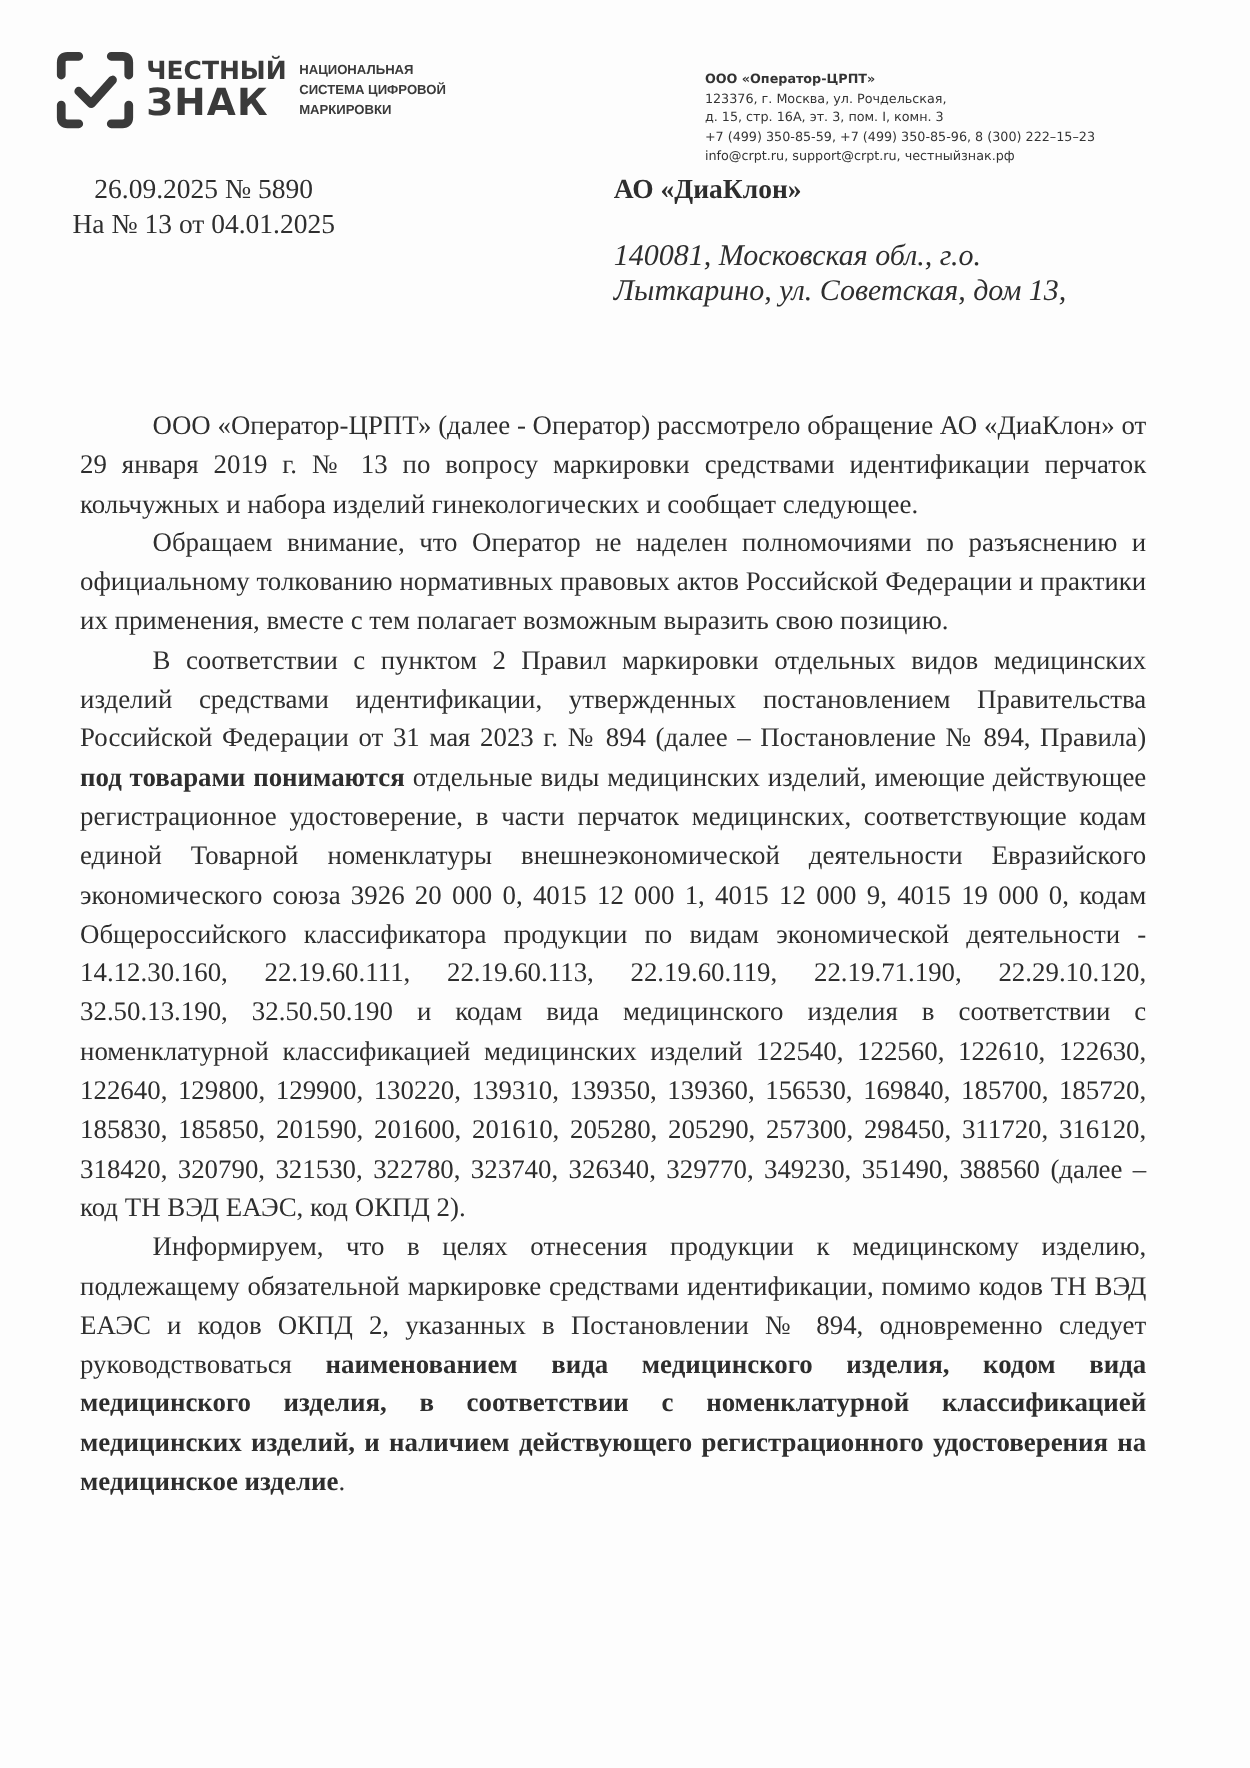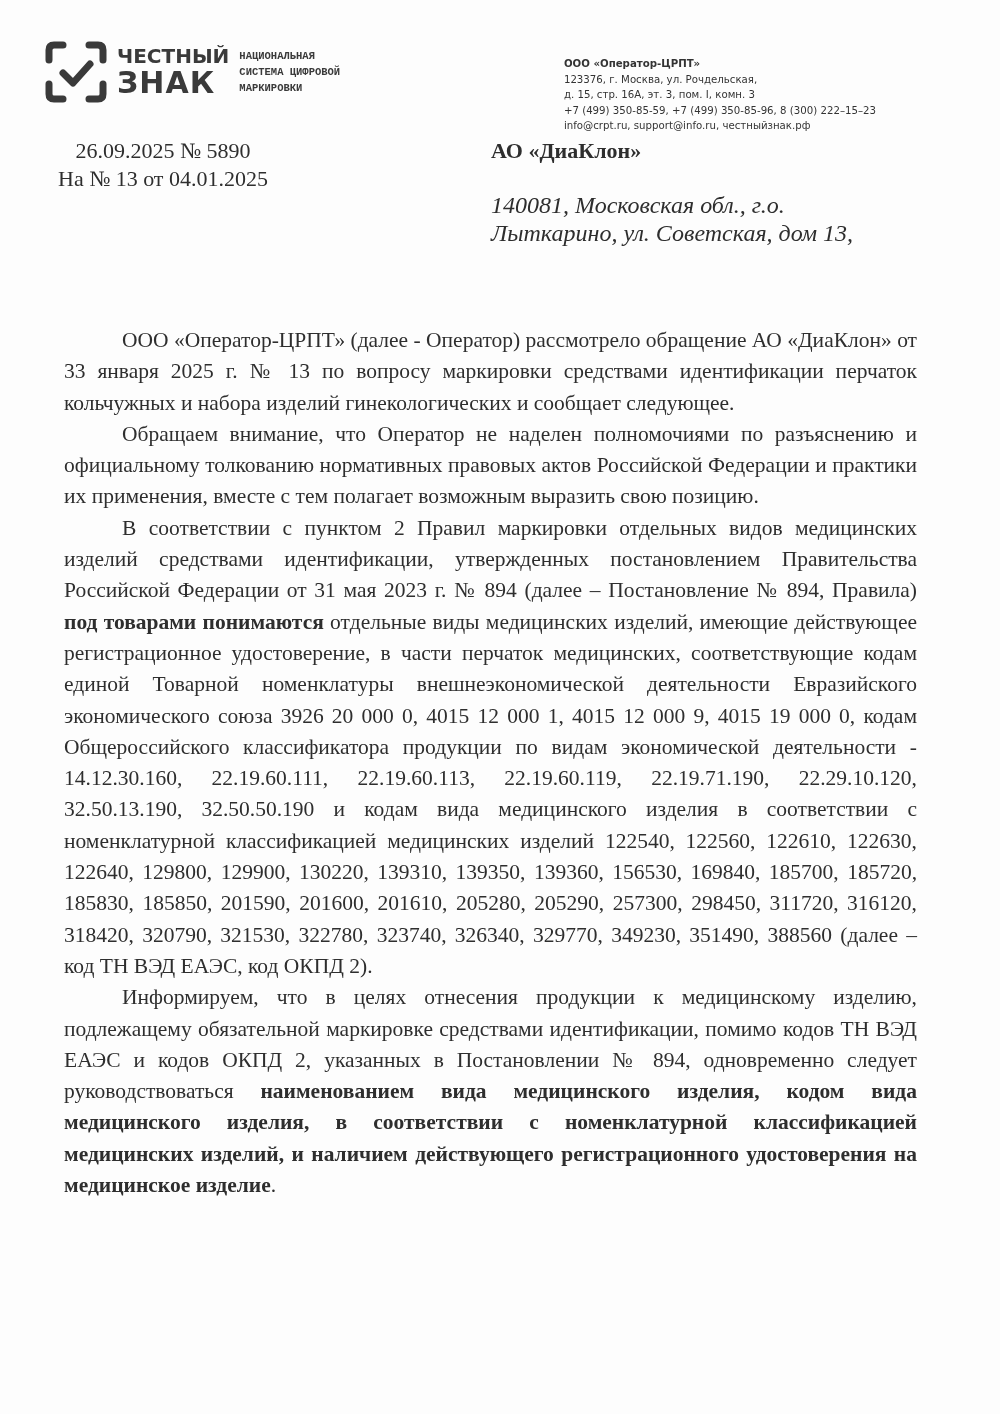--- a/index.html
+++ b/index.html
@@ -5,21 +5,21 @@
   html, body { margin: 0; padding: 0; background: #ffffff; }
   body { width: 1000px; height: 1414px; position: relative; overflow: hidden; color: #2b2b2b; }
   .page { position: absolute; left: 0; top: 0; width: 1000px; height: 1414px; background: #fdfdfd; }
 
   
   .logo { position: absolute; left: 43px; top: 40px; display: flex; align-items: center; }
   .logo-mark { width: 66px; height: 64px; }
   .logo-word { margin-left: 8px; font-family: "DejaVu Sans", sans-serif; font-weight: bold; color: #3a3a3a; line-height: 1; }
   .logo-word .w1 { font-size: 20px; letter-spacing: 0px; display: block; }
   .logo-word .w2 { font-size: 30px; letter-spacing: 1px; display: block; margin-top: 2px; }
-  .logo-sub { margin-left: 10px; font-family: Liberation Mono, monospace; font-weight: bold; font-size: 10.5px; color: #3a3a3a; line-height: 16px; }
+  .logo-sub { margin-left: 10px; font-family: Liberation Sans, sans-serif; font-weight: bold; font-size: 10.5px; color: #3a3a3a; line-height: 16px; }
 
   
   .contacts { position: absolute; right: 124px; top: 32px; text-align: left; font-family: "DejaVu Sans", sans-serif; font-size: 10.2px; line-height: 15.5px; color: #333; margin-top: 24px; }
   .contacts .org { font-weight: bold; }
 
   
   .meta { position: absolute; left: 58px; top: 137px; font-family: "Liberation Serif", serif; font-size: 22px; line-height: 28px; color: #2e2e2e; text-align: center; }
 
   
   .addressee { position: absolute; left: 491px; top: 137px; font-family: "Liberation Serif", serif; color: #2e2e2e; }
@@ -55,36 +55,36 @@
       <div>СИСТЕМА ЦИФРОВОЙ</div>
       <div>МАРКИРОВКИ</div>
     </div>
   </div>
 
   <div class="contacts">
     <div class="org">ООО «Оператор-ЦРПТ»</div>
     <div>123376, г. Москва, ул. Рочдельская,</div>
     <div>д. 15, стр. 16А, эт. 3, пом. I, комн. 3</div>
     <div>+7 (499) 350-85-59, +7 (499) 350-85-96, 8 (300) 222–15–23</div>
-    <div>info@crpt.ru, support@info.ru, честныйзнак.рф</div>
+    <div>info@crpt.ru, support@crpt.ru, честныйзнак.рф</div>
   </div>
 
   <div class="meta">
     <div>26.09.2025 № 5890</div>
     <div>На № 13 от 04.01.2025</div>
   </div>
 
   <div class="addressee">
     <div class="name">АО «ДиаКлон»</div>
     <div class="addr">
       <div>140081, Московская обл., г.о.</div>
       <div>Лыткарино, ул. Советская, дом 13,</div>
     </div>
   </div>
 
   <div class="body">
-    <p>ООО «Оператор-ЦРПТ» (далее - Оператор) рассмотрело обращение АО «ДиаКлон» от 33 января 2025 г. № 13 по вопросу маркировки средствами идентификации перчаток кольчужных и набора изделий гинекологических и сообщает следующее.</p>
+    <p>ООО «Оператор-ЦРПТ» (далее - Оператор) рассмотрело обращение АО «ДиаКлон» от 29 января 2019 г. № 13 по вопросу маркировки средствами идентификации перчаток кольчужных и набора изделий гинекологических и сообщает следующее.</p>
     <p>Обращаем внимание, что Оператор не наделен полномочиями по разъяснению и официальному толкованию нормативных правовых актов Российской Федерации и практики их применения, вместе с тем полагает возможным выразить свою позицию.</p>
     <p><span>В соответствии с пунктом 2 Правил маркировки отдельных видов медицинских изделий средствами идентификации, утвержденных постановлением Правительства Российской Федерации от 31 мая 2023 г. № 894 (далее – Постановление № 894, Правила) </span><b>под товарами понимаются</b><span> отдельные виды медицинских изделий, имеющие действующее регистрационное удостоверение, в части перчаток медицинских, соответствующие кодам единой Товарной номенклатуры внешнеэкономической деятельности Евразийского экономического союза 3926 20 000 0, 4015 12 000 1, 4015 12 000 9, 4015 19 000 0, кодам Общероссийского классификатора продукции по видам экономической деятельности - 14.12.30.160, 22.19.60.111, 22.19.60.113, 22.19.60.119, 22.19.71.190, 22.29.10.120, 32.50.13.190, 32.50.50.190 и кодам вида медицинского изделия в соответствии с номенклатурной классификацией медицинских изделий 122540, 122560, 122610, 122630, 122640, 129800, 129900, 130220, 139310, 139350, 139360, 156530, 169840, 185700, 185720, 185830, 185850, 201590, 201600, 201610, 205280, 205290, 257300, 298450, 311720, 316120, 318420, 320790, 321530, 322780, 323740, 326340, 329770, 349230, 351490, 388560 (далее – код ТН ВЭД ЕАЭС, код ОКПД 2).</span></p>
     <p><span>Информируем, что в целях отнесения продукции к медицинскому изделию, подлежащему обязательной маркировке средствами идентификации, помимо кодов ТН ВЭД ЕАЭС и кодов ОКПД 2, указанных в Постановлении № 894, одновременно следует руководствоваться </span><b>наименованием вида медицинского изделия, кодом вида медицинского изделия, в соответствии с номенклатурной классификацией медицинских изделий, и наличием действующего регистрационного удостоверения на медицинское изделие</b><span>.</span></p>
   </div>
 
 </div>
 
 </body></html>

